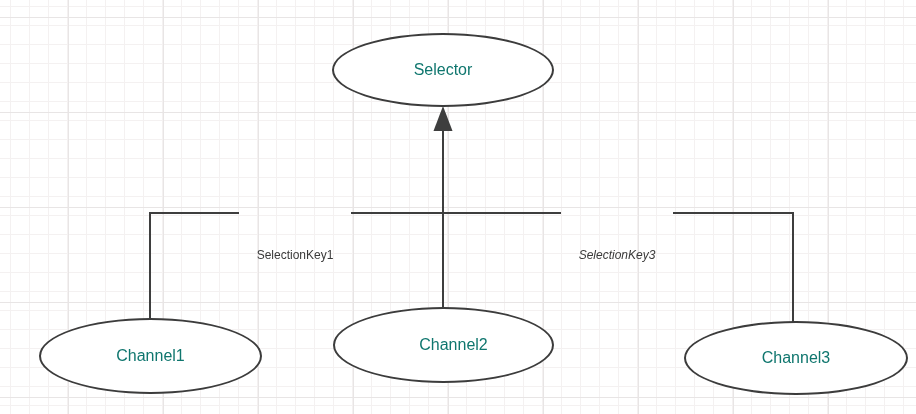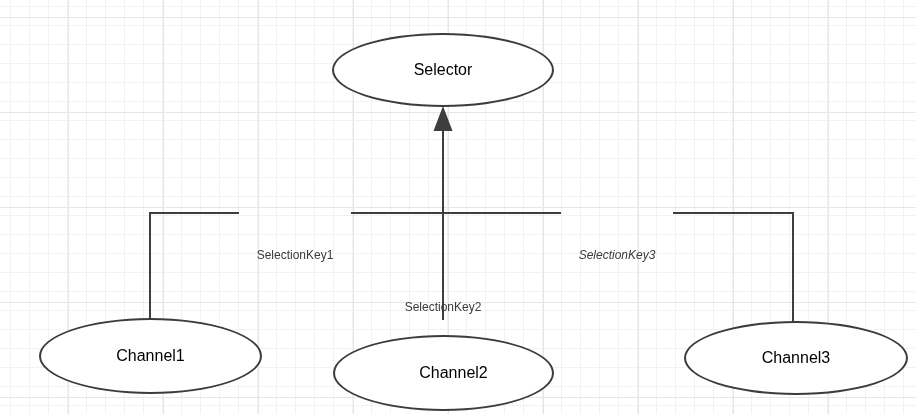--- a/index.html
+++ b/index.html
@@ -43,21 +43,21 @@
   .node {
     position: absolute;
     box-sizing: border-box;
     border: 2px solid #3c3c3c;
     border-radius: 50%;
     background: #ffffff;
     display: flex;
     align-items: center;
     justify-content: center;
     font-size: 16px;
-    color: #000000;
+    color: #0f766e;
     cursor: default;
   }
   .edge-label {
     position: absolute;
     transform: translate(-50%, -50%);
     font-size: 12px;
     line-height: 1.2;
     white-space: nowrap;
     color: #3a3a3a;
     cursor: default;
@@ -83,27 +83,26 @@
   </svg>
 
   <div class="node" style="left:332px; top:33px; width:222px; height:74px;">
     <span>Selector</span>
   </div>
 
   <div class="node" style="left:39px; top:318px; width:223px; height:76px;">
     <span>Channel1</span>
   </div>
 
-  <div class="node" style="left:333px; top:335px; width:221px; height:76px;padding-left:20px;">
+  <div class="node" style="left:333px; top:307px; width:221px; height:76px;padding-left:20px;">
     <span>Channel2</span>
   </div>
 
   <div class="node" style="left:684px; top:321px; width:224px; height:74px;align-items:center;">
     <span>Channel3</span>
   </div>
 
   <div class="edge-label" style="left:295px; top:213px;">SelectionKey1</div>
 
-  <div class="edge-label" style="left:443px; top:265px;">SelectionKey2</div>
 
   <div class="edge-label" style="left:617px; top:213px;font-style:italic;">SelectionKey3</div>
 
 </div>
 
 </body></html>

